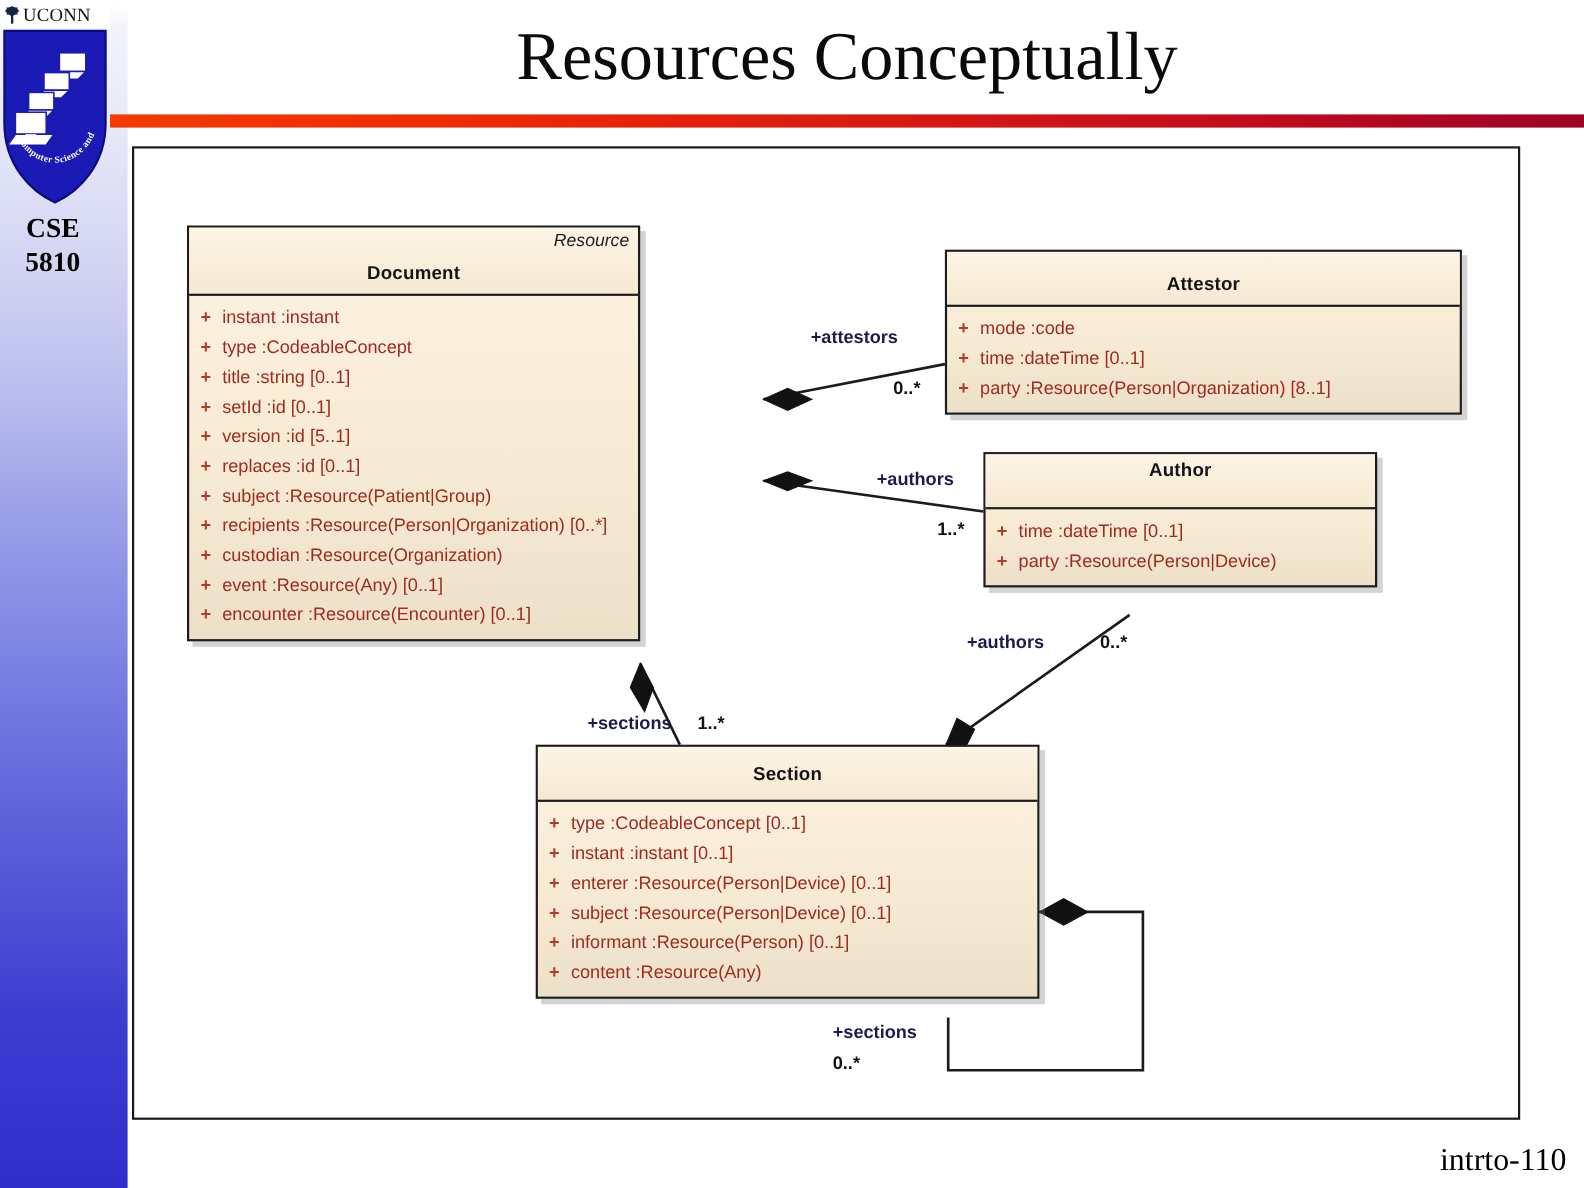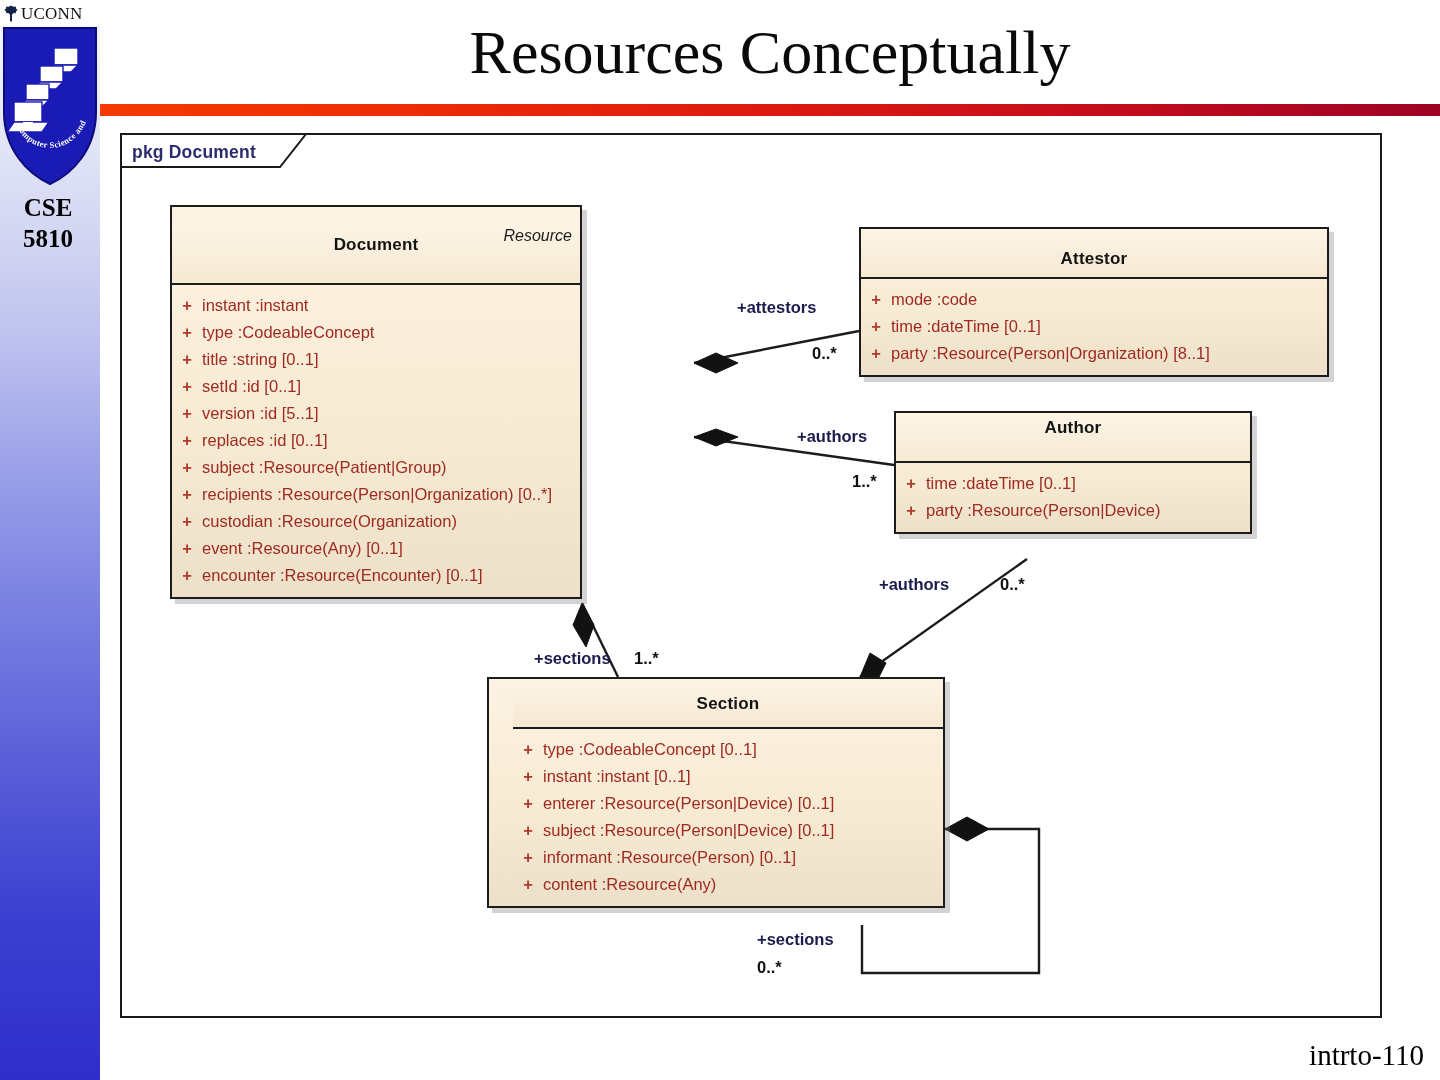--- a/index.html
+++ b/index.html
@@ -26,20 +26,21 @@
                 #ffffff 0px, #ffffff 4px,
                 #f2f3fb 26px,
                 #e6e8f8 120px,
                 #d2d5f2 240px,
                 #b9bdee 360px,
                 #9aa0e8 470px,
                 #7c82e2 600px,
                 #5a5fd9 760px,
                 #3b3fd0 920px,
                 #2f2ecb 1080px);
+    padding-left: 16px;
   }
   #uconn-wordmark {
     position: absolute;
     left: 0; top: 0;
     width: 100px;
     height: 26px;
     background: #ffffff;
     display: flex;
     align-items: center;
     padding-left: 3px;
@@ -170,28 +171,28 @@
     flex: 0 0 auto;
     text-align: center;
     color: #b03a2b;
     font-weight: bold;
   }
   .uml-sig { flex: 1 1 auto; }
 
   
   #class-document { left: 48px; top: 70px;  width: 412px; }
   #class-document .uml-header { height: 60px; }
-  #class-document .uml-name   { padding-top: 12px; margin-top: 16px; }
+  #class-document .uml-name   { padding-top: 32px; }
   #class-attestor { left: 737px; top: 92px;  width: 470px; }
   #class-attestor .uml-header { height: 48px; }
   #class-attestor .uml-name   { padding-top: 20px; }
   #class-author   { left: 772px; top: 276px; width: 358px; }
   #class-author .uml-header { height: 48px; }
   #class-author .uml-name   { padding-top: 5px; }
-  #class-section  { left: 365px; top: 542px; width: 458px; padding-left: 24px; }
+  #class-section  { left: 365px; top: 542px; width: 458px; }
   #class-section .uml-header { height: 48px; }
   #class-section .uml-name   { padding-top: 15px; }
 
   
   #connectors {
     position: absolute;
     left: 0; top: 0;
     width: 1262px; height: 885px;
     z-index: 2;
     pointer-events: none;
@@ -251,26 +252,20 @@
     <div>CSE</div>
     <div>5810</div>
   </div>
 </div>
 
 <div id="slide-title">Resources Conceptually</div>
 <div id="title-rule"></div>
 
 <div id="diagram-frame">
 
-  <div id="pkg-tab">
-    <svg width="190" height="40" viewBox="0 0 190 40">
-      <path d="M1 1 L160 1 L186 1 L160 34 L1 34 Z" fill="#ffffff" stroke="#1a1a1a" stroke-width="2"></path>
-    </svg>
-    <div id="pkg-label">pkg Document</div>
-  </div>
 
   <svg id="connectors" viewBox="0 0 1262 885">
     <g stroke="#1c1c1c" stroke-width="2.4" fill="none">
 
       <line x1="572" y1="228" x2="737" y2="196"></line>
 
       <line x1="572" y1="302" x2="772" y2="330"></line>
 
       <line x1="460" y1="468" x2="496" y2="542"></line>
 

